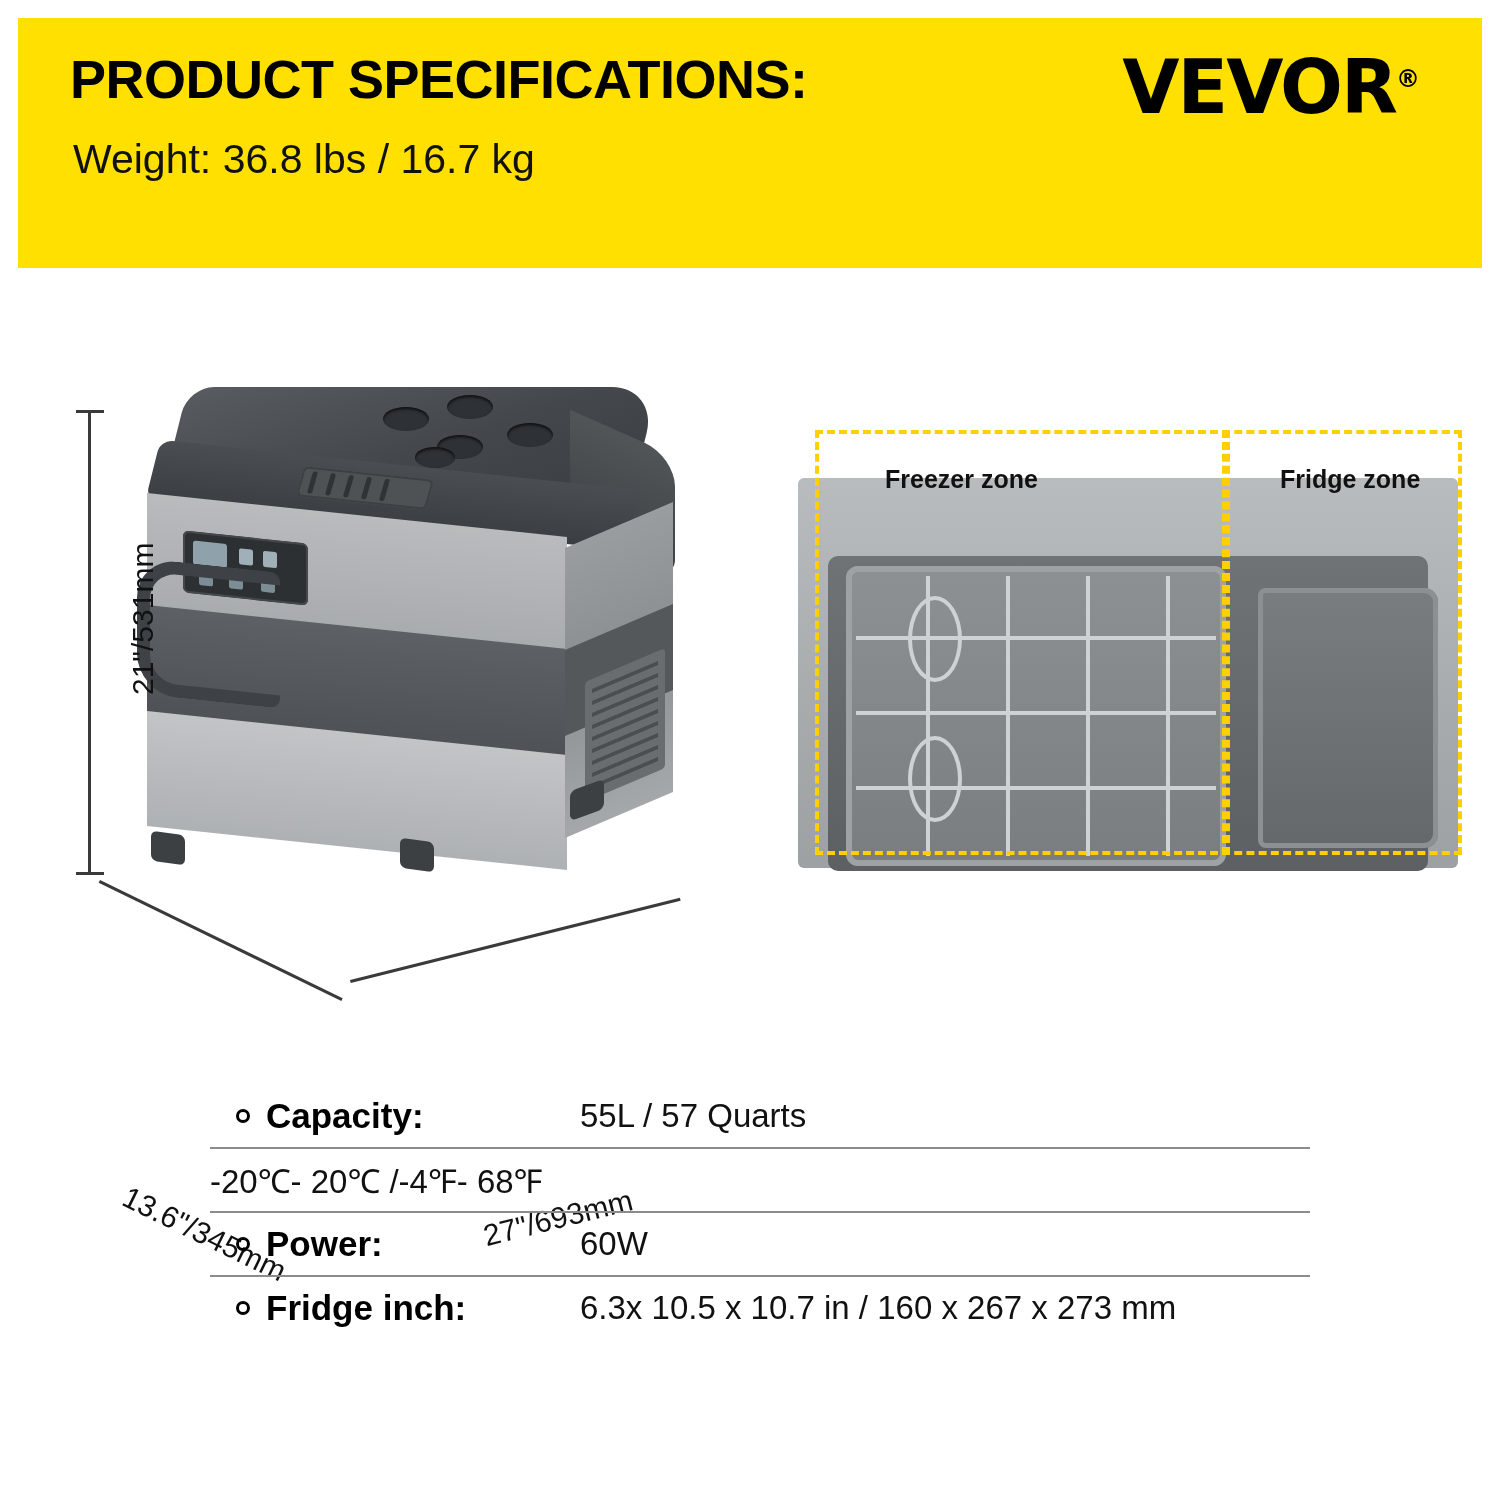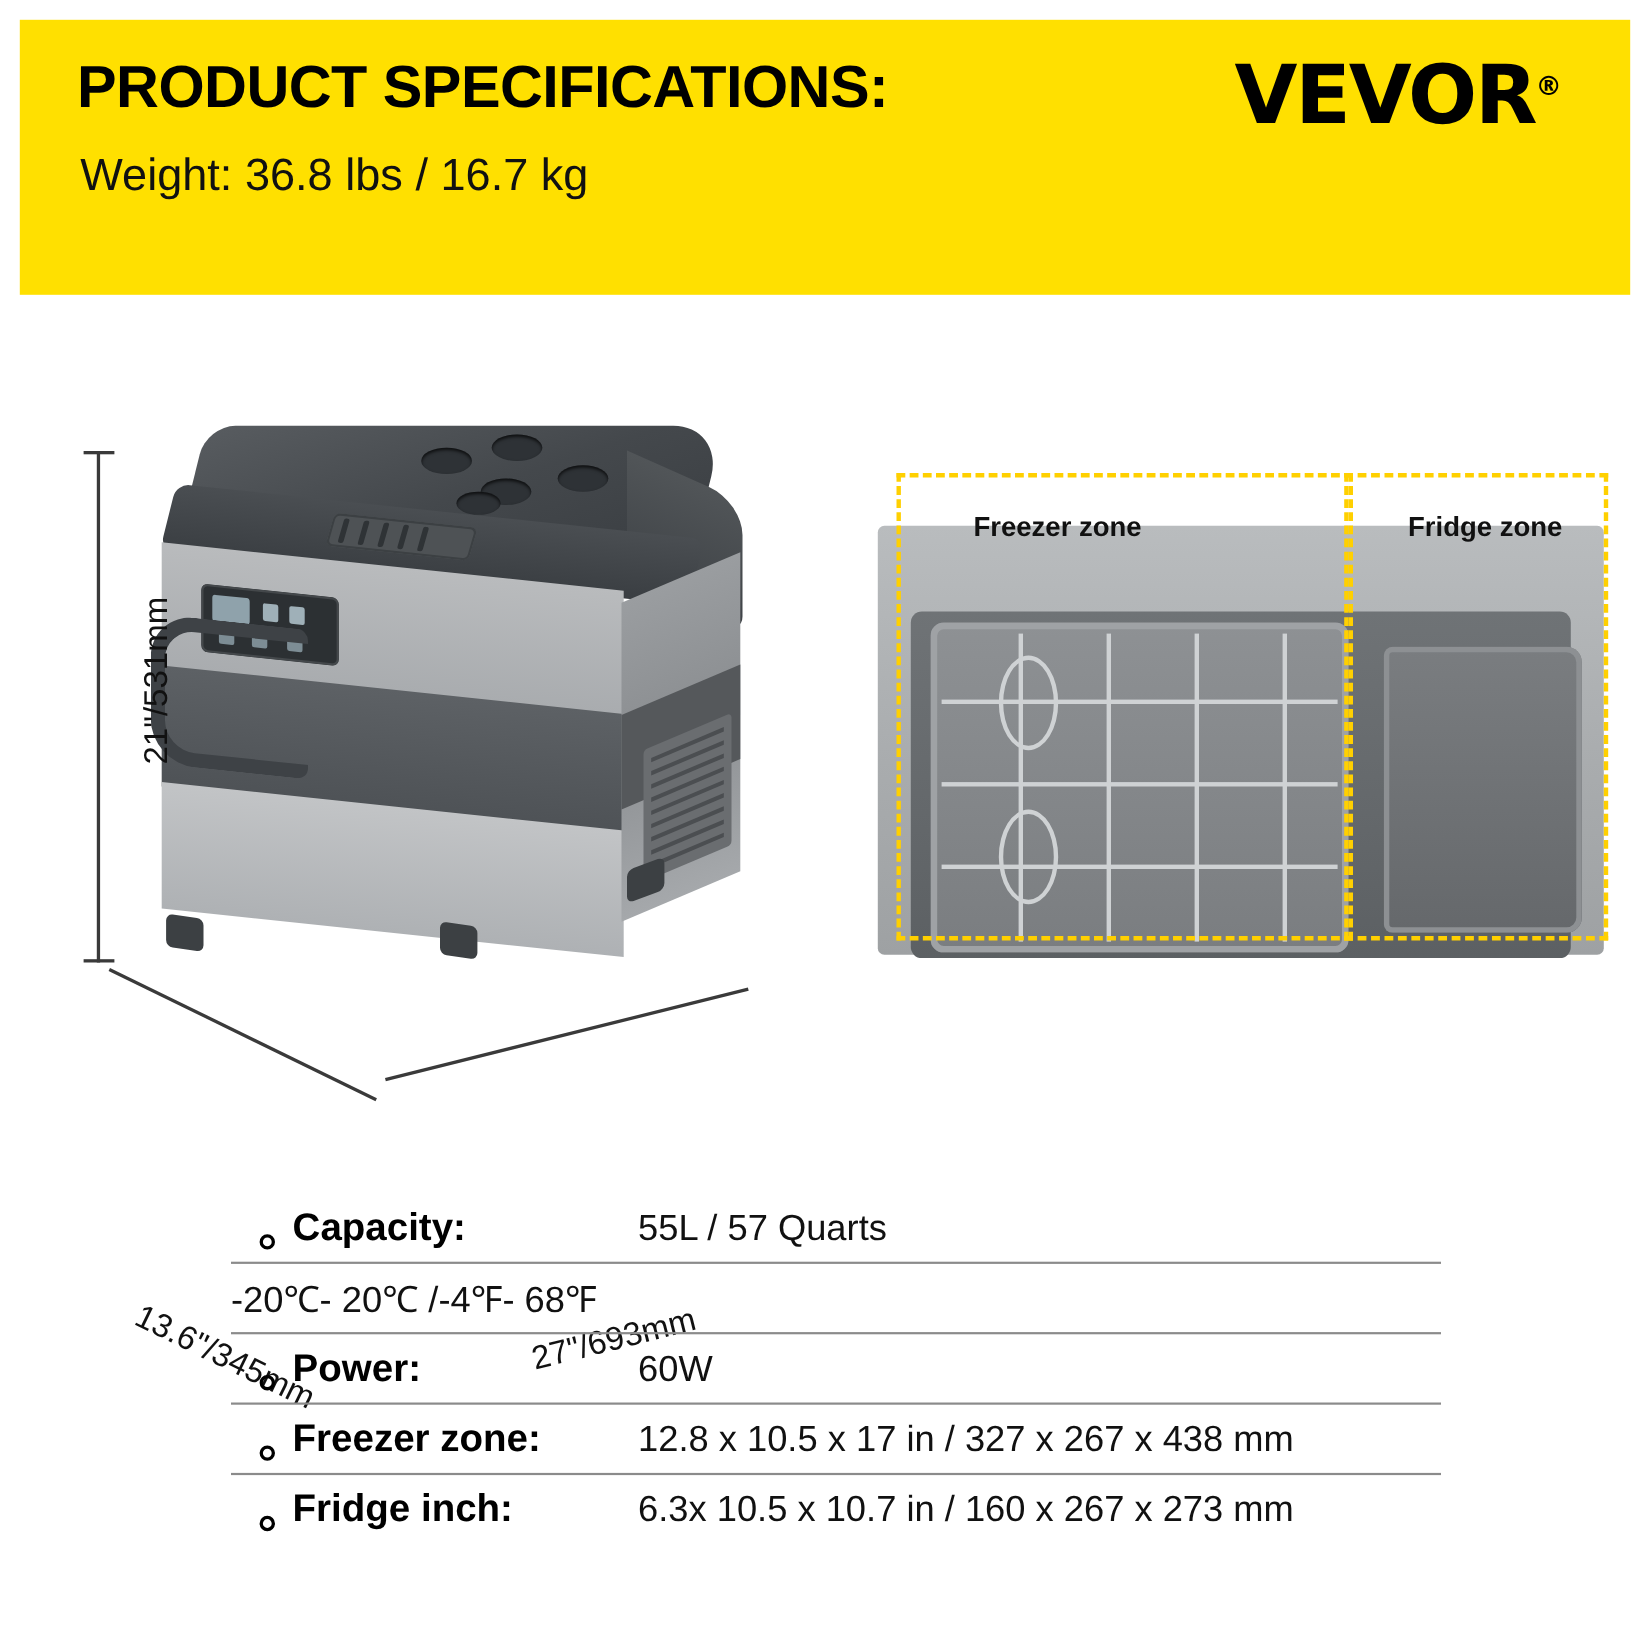--- a/index.html
+++ b/index.html
@@ -383,21 +383,21 @@
     display: flex;
     align-items: center;
     height: 62px;
     border-bottom: 2px solid #8b8b8b;
   }
   .spec-row:first-child { border-top: none; }
   .spec-row.last { border-bottom: none; }
   .spec-label-cell {
     width: 370px;
     display: flex;
-    align-items: flex-end;
+    align-items: center;
     flex: none;
   }
   .bullet {
     width: 14px;
     height: 14px;
     border: 3px solid #000;
     border-radius: 50%;
     margin-right: 16px;
     margin-left: 26px;
     flex: none;
@@ -530,27 +530,20 @@
 
 
   <div class="spec-row">
     <div class="spec-label-cell">
       <div class="bullet"></div>
       <div class="spec-label">Power:</div>
     </div>
     <div class="spec-value">60W</div>
   </div>
 
-  <div class="spec-row">
-    <div class="spec-label-cell">
-      <div class="bullet"></div>
-      <div class="spec-label">Freezer zone:</div>
-    </div>
-    <div class="spec-value">12.8 x 10.5 x 17 in / 327 x 267 x 438 mm</div>
-  </div>
 
   <div class="spec-row last">
     <div class="spec-label-cell">
       <div class="bullet"></div>
       <div class="spec-label">Fridge inch:</div>
     </div>
     <div class="spec-value">6.3x 10.5 x 10.7 in / 160 x 267 x 273 mm</div>
   </div>
 
 </div>

